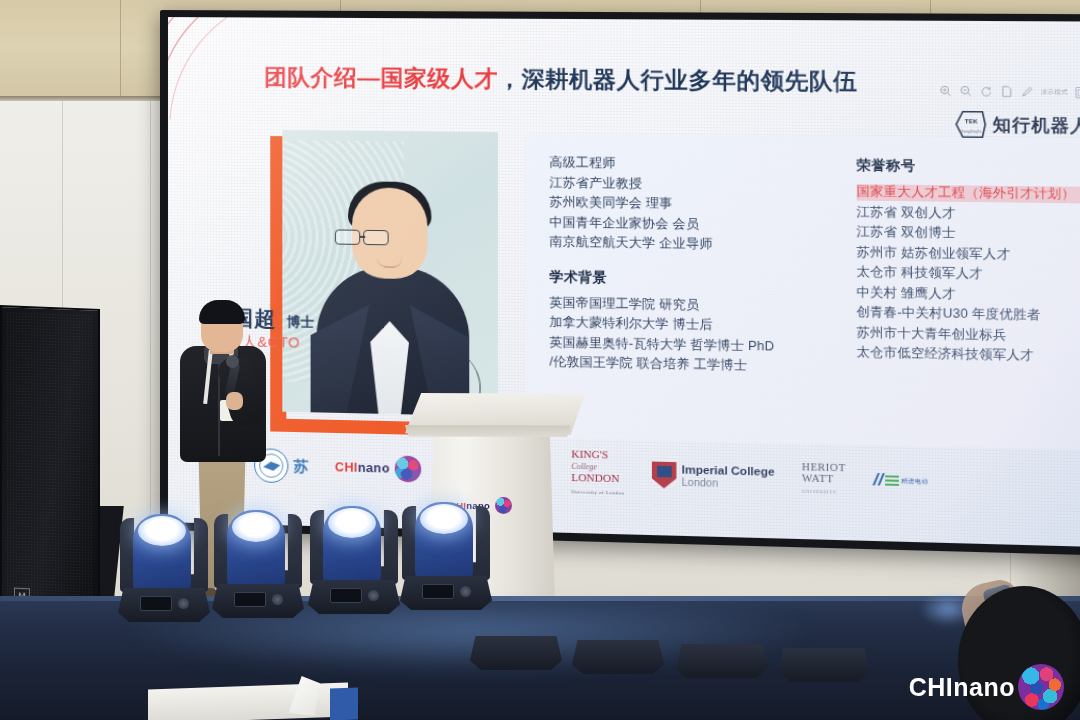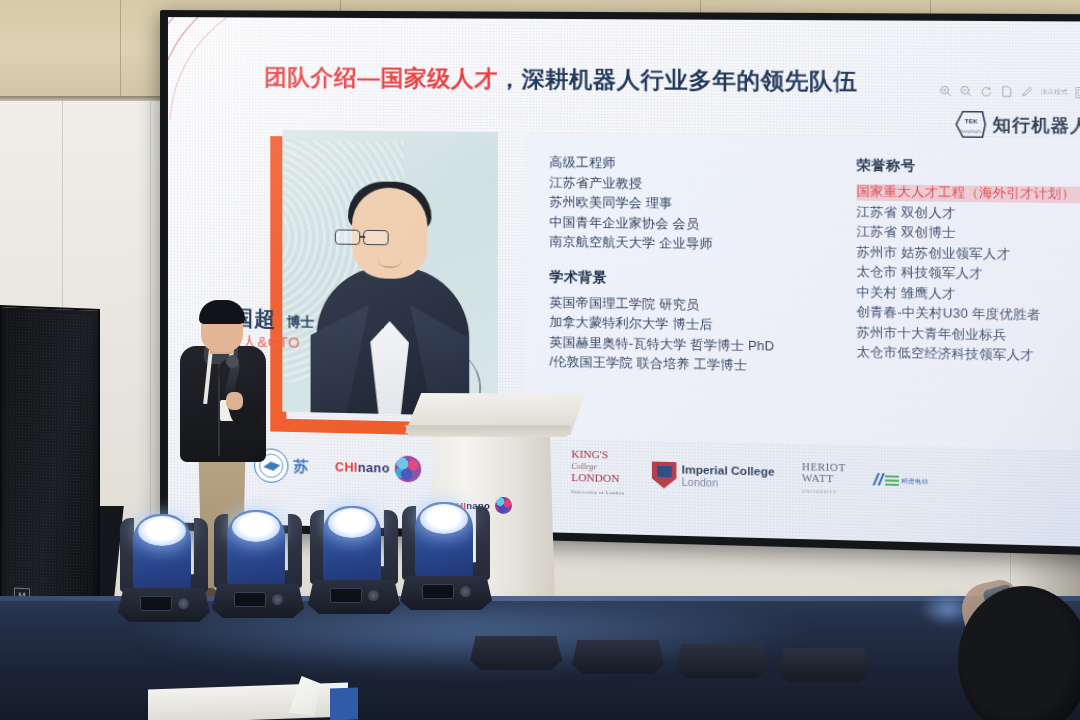--- a/index.html
+++ b/index.html
@@ -693,14 +693,18 @@
 
   <div class="fg-table"></div>
   <div class="fg-table-side"></div>
   <div class="fg-paper"></div>
 
   <div class="aud-phoneglow"></div>
   <div class="aud-hand"></div>
   <div class="aud-watch"></div>
   <div class="aud-head"></div>
 
+  <div id="watermark">
+    <span class="wm-text"><span class="w1">CHI</span><span>nano</span></span>
+    <span class="wm-ball"></span>
+  </div>
 
 </div>
 
 </body></html>

